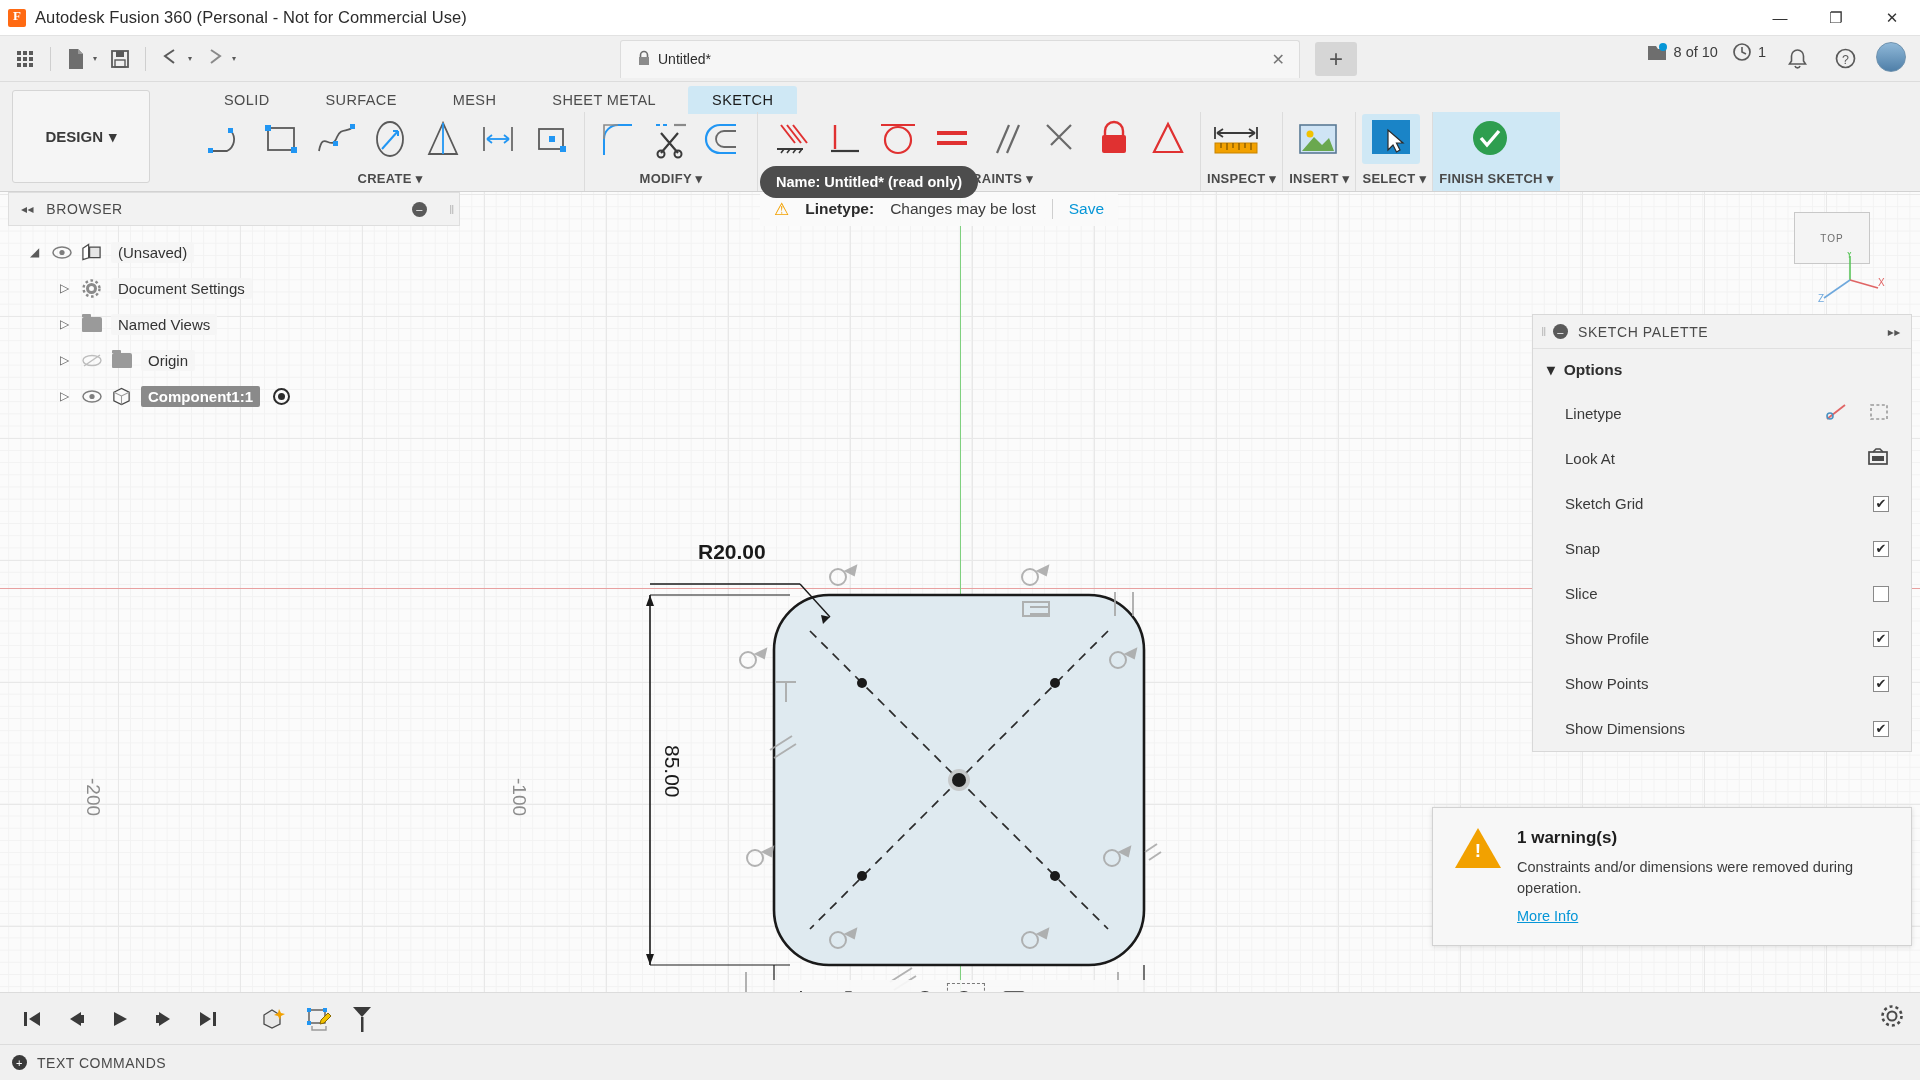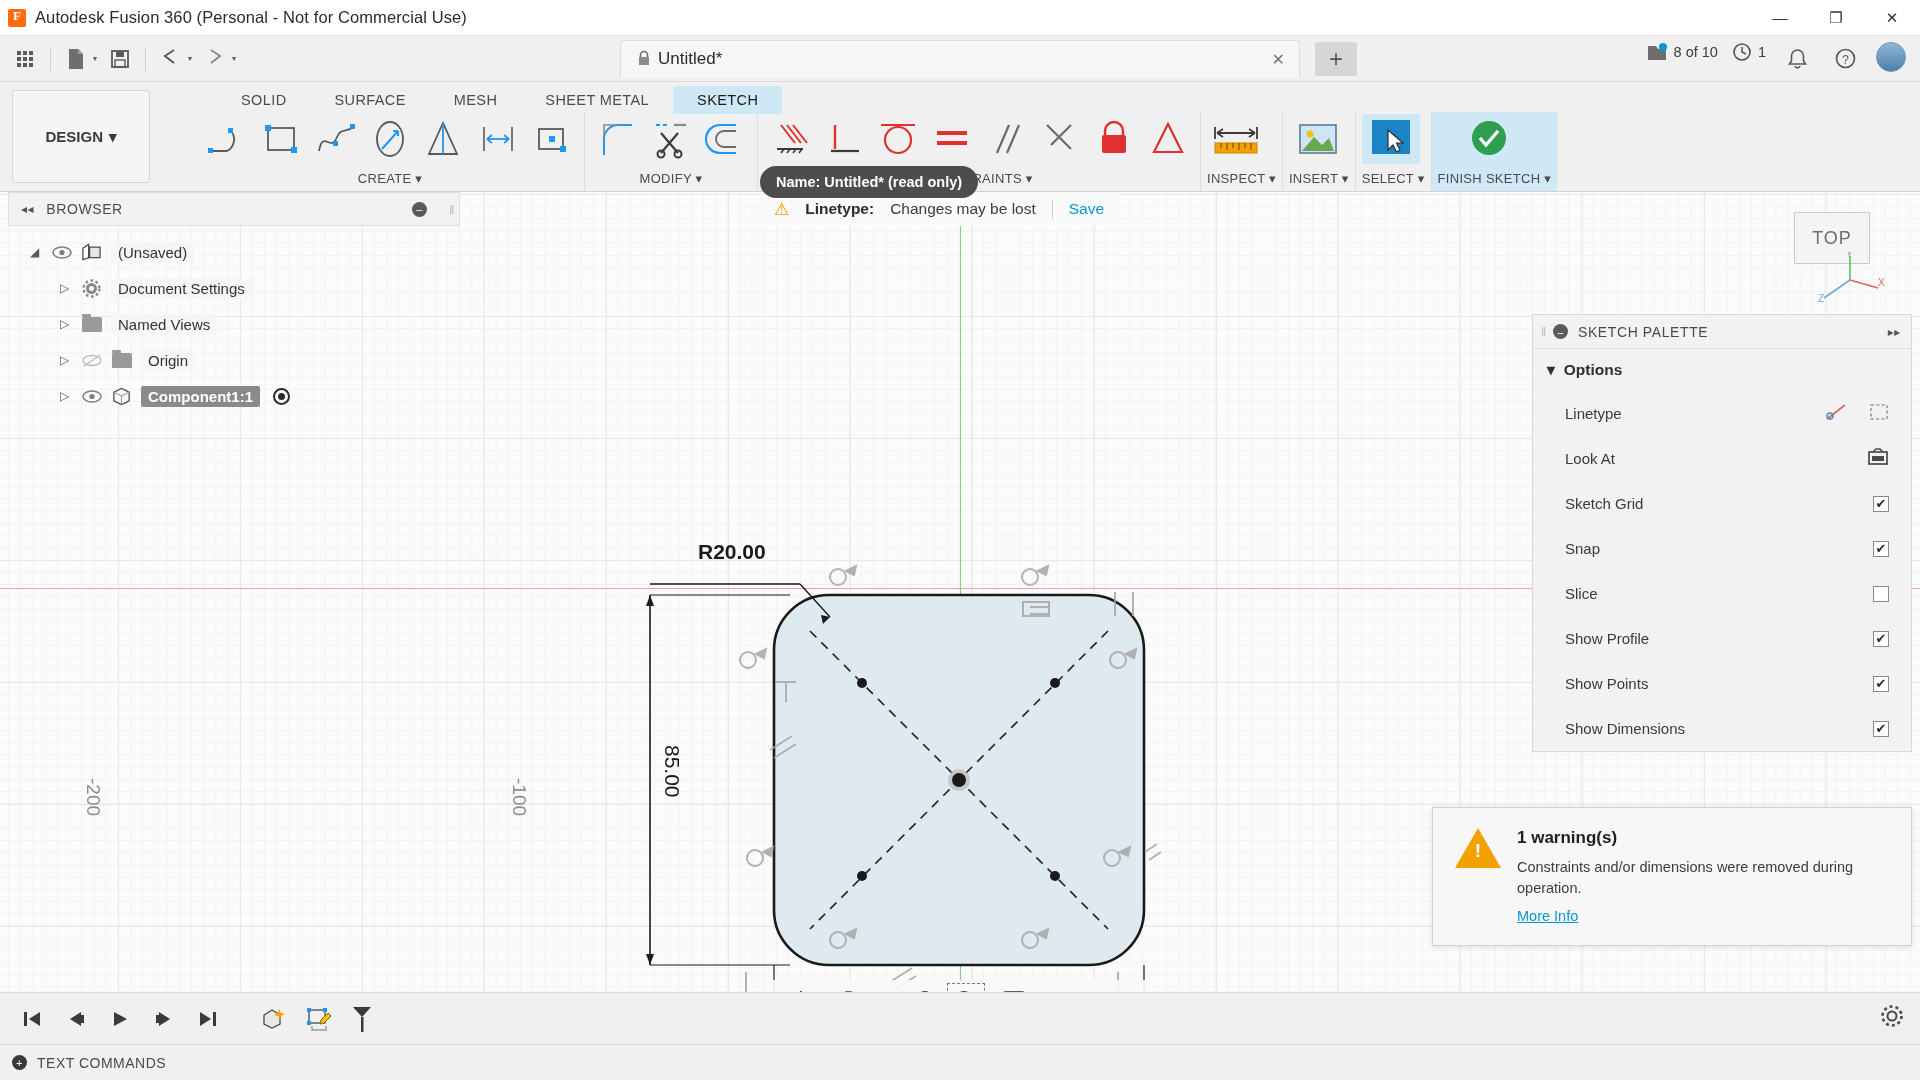--- a/index.html
+++ b/index.html
@@ -28,42 +28,42 @@
   .grid9 i{background:#5a5a5a;display:block;width:4px;height:4px;}
   .caret{font-size:8px;color:#5a5a5a;margin-left:-2px;margin-right:4px;}
   .sep-v{width:1px;height:24px;background:#cfcfcf;margin:0 6px;}
 
   
   .doctab{ position:absolute;left:50%;transform:translateX(-50%);
      display:flex;align-items:center;gap:7px; background:#f6f6f6;
      border:1px solid #dcdcdc;border-bottom:none;border-radius:3px 3px 0 0;
      height:38px;padding:0 14px 0 16px; min-width:680px; justify-content:center;}
   .doctab .lockico{font-size:14px;color:#6d6d6d;}
-  .doctab .tabname{font-size:17px;color:#2b2b2b;}
+  .doctab .tabname{font-size:14px;color:#2b2b2b;}
   .doctab .tabclose{margin-left:auto;font-size:16px;color:#767676;}
   .tab-plus{position:absolute;left:calc(50% + 355px);width:42px;height:34px;
      background:#d6d6d6;border-radius:3px;display:flex;align-items:center;
      justify-content:center;font-size:24px;color:#555;font-weight:300;}
 
   .qat-right{ margin-left:auto; display:flex;align-items:flex-start;gap:14px;
      padding-right:14px;}
   .chip{display:flex;align-items:center;gap:6px;font-size:14.5px;color:#3c3c3c;}
   .avatar{width:30px;height:30px;border-radius:50%;
      background:linear-gradient(#8fb8d8,#4f7fa8);border:1px solid #6f92ae;}
 
   
   .ribbon{height:110px;background:#f0f0f0;display:flex;border-bottom:1px solid #d2d2d2;
      position:relative;}
   .design-box{width:138px;margin:8px 6px 8px 12px;border:1px solid #d5d5d5;
      background:#f5f5f5;border-radius:3px;display:flex;align-items:center;
      justify-content:center;gap:6px;font-size:15px;font-weight:bold;color:#3a3a3a;}
-  .tabs-row{position:absolute;left:217px;top:4px;display:flex;gap:0;align-items:flex-end;}
+  .tabs-row{position:absolute;left:200px;top:4px;display:flex;gap:8px;align-items:flex-end;}
   .rtab{padding:6px 24px;font-size:14.5px;color:#4c4c4c;letter-spacing:.4px;}
   .rtab.active{background:#cfe8f5;color:#1b1b1b;border-radius:3px 3px 0 0;}
-  .panels{position:absolute;left:196px;top:30px;right:0;bottom:0;display:flex;}
+  .panels{position:absolute;left:196px;top:30px;right:0;bottom:0;display:flex;font-weight:bold;}
   .panel{display:flex;flex-direction:column;justify-content:space-between;
      border-right:1px solid #dcdcdc;padding:0 6px;}
   .panel:last-child{border-right:none;}
   .pitems{display:flex;align-items:center;gap:2px;height:54px;}
   .plabel{text-align:center;font-size:13px;color:#4a4a4a;letter-spacing:.3px;
      padding-bottom:5px;}
   .tool{width:52px;height:50px;display:flex;align-items:center;justify-content:center;}
   .tool.sel{background:#cfe8f5;border-radius:3px;}
   .tool.big{width:58px;}
   .finish{background:#cfe8f5;}
@@ -127,21 +127,21 @@
      font-size:15.5px;}
   .unsaved b{color:#2b2b2b;}
   .unsaved .warnico{color:#f2a100;font-size:17px;}
   .unsaved .txt{color:#3c3c3c;}
   .unsaved .sep{width:1px;height:20px;background:#cfcfcf;}
   .unsaved a{color:#0696d7;text-decoration:none;}
 
   
   .viewcube{position:absolute;right:50px;top:20px;width:76px;height:52px;
      background:#f4f4f4;border:1px solid #c8c8c8;display:flex;align-items:center;
-     justify-content:center;font-size:18px;color:#6d6d6d;letter-spacing:1px;}
+     justify-content:center;font-size:10px;color:#6d6d6d;letter-spacing:1px;}
   .axistri{position:absolute;right:34px;top:60px;font-size:11px;color:#9a9a9a;}
 
   
   .palette{position:absolute;right:8px;top:122px;width:380px;
      background:#f2f2f2;border:1px solid #d8d8d8;}
   .phead{height:34px;display:flex;align-items:center;gap:10px;padding-left:8px;
      font-size:14px;color:#4a4a4a;letter-spacing:.6px;border-bottom:1px solid #e0e0e0;}
   .phead .minus{width:15px;height:15px;border-radius:50%;background:#5a5a5a;color:#fff;
      font-size:11px;display:flex;align-items:center;justify-content:center;}
   .phead .drag{color:#bbb;font-size:13px;margin-right:-4px;}

